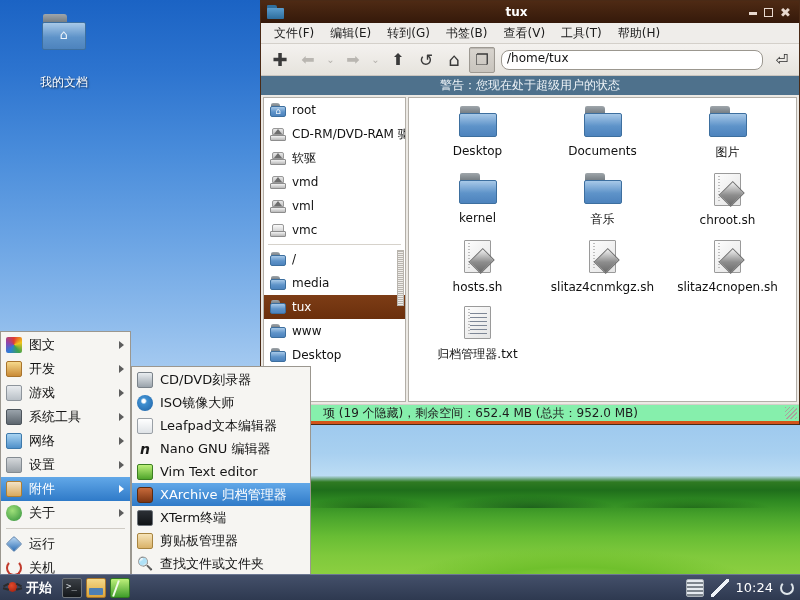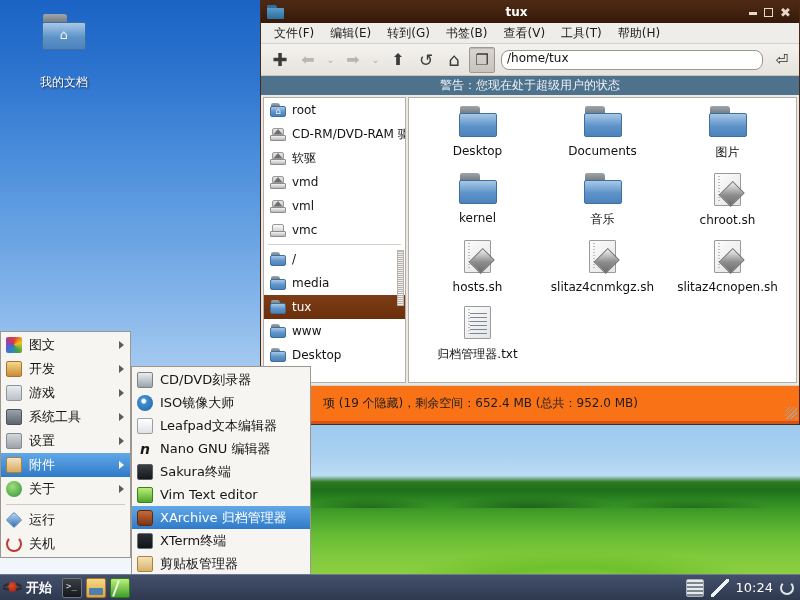--- a/index.html
+++ b/index.html
@@ -185,21 +185,21 @@
     flex: 1; background: #fff; border: 1px solid #b3afa8; position: relative;
     overflow: hidden; padding: 8px 6px;
   }
   .grid {
     display: grid; grid-template-columns: repeat(3, 1fr); row-gap: 12px;
   }
   .fitem { text-align: center; cursor: default; }
   .fitem .fname { font-size: 12px; color: #111; margin-top: 4px; }
 
   #fmStatus {
-    height: 36px; background: #f97316; border-top:1px solid #d4d0ca;
+    height: 17px; background: #86efac; border-top:1px solid #d4d0ca;
     display:flex; align-items:center; padding: 0 6px; font-size: 12px; color:#1d1d1d;
     flex:none; position: relative;
   }
   #fmStatus .grip {
     position:absolute; right:2px; bottom:2px; width:12px; height:12px;
     background: repeating-linear-gradient(135deg,#a9a49d 0 1px,transparent 1px 3px);
   }
   #fmBottomBar { height: 3px; background: #d2541a; flex: none; }
 
   
@@ -487,20 +487,25 @@
       <span class="ico" style="background:linear-gradient(#e9ecef,#b9c0c7);border:1px solid #8e959c;"></span>
       <span>游戏</span>
       <span class="arrow"></span>
     </div>
     <div class="smi">
       <span class="ico" style="background:linear-gradient(#9aa3ab,#5d666e);border:1px solid #4c545b;"></span>
       <span>系统工具</span>
       <span class="arrow"></span>
     </div>
     <div class="smi">
+      <span class="ico" style="background:linear-gradient(#a9d4f2,#4f90c9);border:1px solid #3d79ab;"></span>
+      <span>网络</span>
+      <span class="arrow"></span>
+    </div>
+    <div class="smi">
       <span class="ico" style="background:linear-gradient(#d5d8db,#9ba2a8);border:1px solid #848b91;"></span>
       <span>设置</span>
       <span class="arrow"></span>
     </div>
     <div class="smi sel">
       <span class="ico" style="background:linear-gradient(#f3e3c6,#d9a95c);border:1px solid #b07f32;"></span>
       <span>附件</span>
       <span class="arrow"></span>
     </div>
     <div class="smi">
@@ -530,24 +535,20 @@
       <span class="ico" style="background:radial-gradient(circle at 42% 38%,#ffffff 12%,#3f8fd0 24%,#1d5fa3);border-radius:50%;"></span>
       <span>ISO镜像大师</span>
     </div>
     <div class="sub-i">
       <span class="ico" style="background:linear-gradient(#ffffff,#dfe3e7);border:1px solid #9aa0a6;"></span>
       <span>Leafpad文本编辑器</span>
     </div>
     <div class="sub-i">
       <span class="ico" style="background:transparent;font-style:italic;font-weight:bold;font-size:14px;color:#1a1a1a;text-align:center;line-height:16px;">n</span>
       <span>Nano GNU 编辑器</span>
-    </div>
-    <div class="sub-i">
-      <span class="ico" style="background:linear-gradient(#3a3f45,#14171a);border:1px solid #555b61;"></span>
-      <span>Sakura终端</span>
     </div>
     <div class="sub-i">
       <span class="ico" style="background:linear-gradient(#bdf07a,#4fa52b);border:1px solid #3c7f22;"></span>
       <span>Vim Text editor</span>
     </div>
     <div class="sub-i sel">
       <span class="ico" style="background:linear-gradient(#c86a3a,#7b3513);border:1px solid #5d2a0f;border-radius:3px;"></span>
       <span>XArchive 归档管理器</span>
     </div>
     <div class="sub-i">

